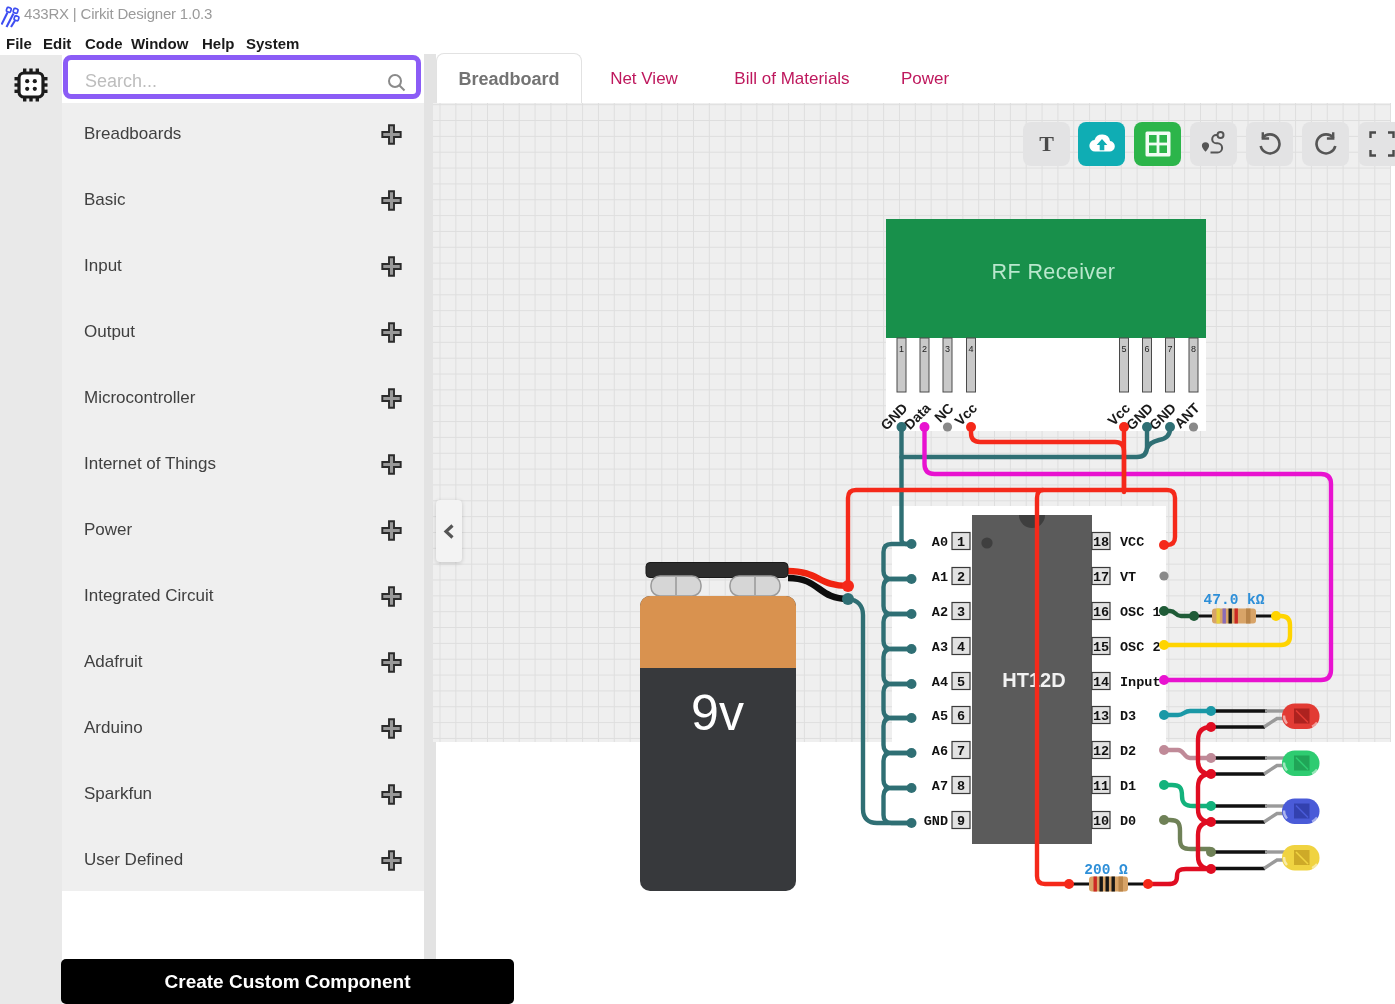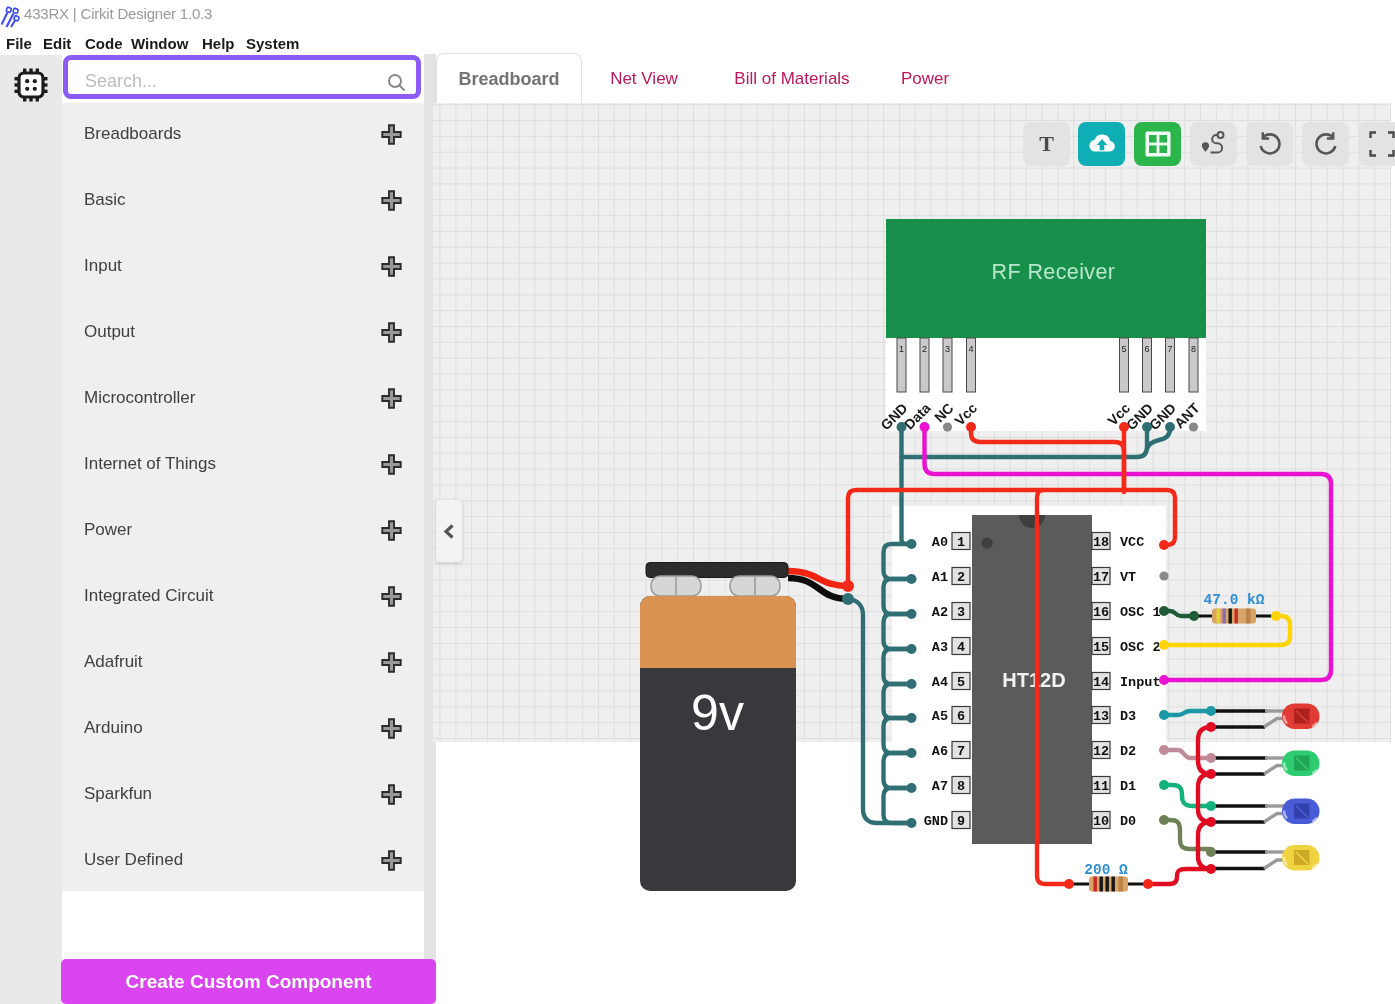--- a/index.html
+++ b/index.html
@@ -19,21 +19,21 @@
 
   
   .panel { position:absolute; left:62px; top:103px; width:362px; height:788px; background:#efefef; }
   .searchbox { position:absolute; left:63px; top:55px; width:358px; height:44px; background:#fff;
     border:5px solid #8b5cf6; border-radius:8px; }
   .searchbox .ph { position:absolute; left:17px; top:11px; font-size:18px; color:#bdbdbd; }
   .searchbox svg { position:absolute; right:10px; top:13px; }
   .cat { position:absolute; left:84px; width:320px; height:24px; font-size:17px; color:#404040; }
   .cat svg { position:absolute; right:2px; top:0px; }
   .whitegap { position:absolute; left:62px; top:891px; width:362px; height:113px; background:#fff; }
-  .createbtn { position:absolute; left:61px; top:959px; width:375px; height:45px; z-index:5; background:#d946ef;
+  .createbtn { position:absolute; left:61px; top:959px; width:453px; height:45px; z-index:5; background:#000000;
     border-radius:5px; color:#fff; font-size:19px; font-weight:bold; text-align:center; line-height:45px; }
 
   
   .sbar { position:absolute; left:424px; top:54px; width:12px; height:950px; background:#e3e3e3; }
 
   
   .tab-active { position:absolute; left:436px; top:53px; width:146px; height:51px; background:#fff;
     border:1px solid #e2e2e2; border-bottom:none; border-radius:8px 8px 0 0;
     font-size:18px; font-weight:bold; color:#737373; text-align:center; line-height:50px; }
   .tab { position:absolute; top:53px; height:50px; font-size:17px; color:#be185d; text-align:center; line-height:52px; }

